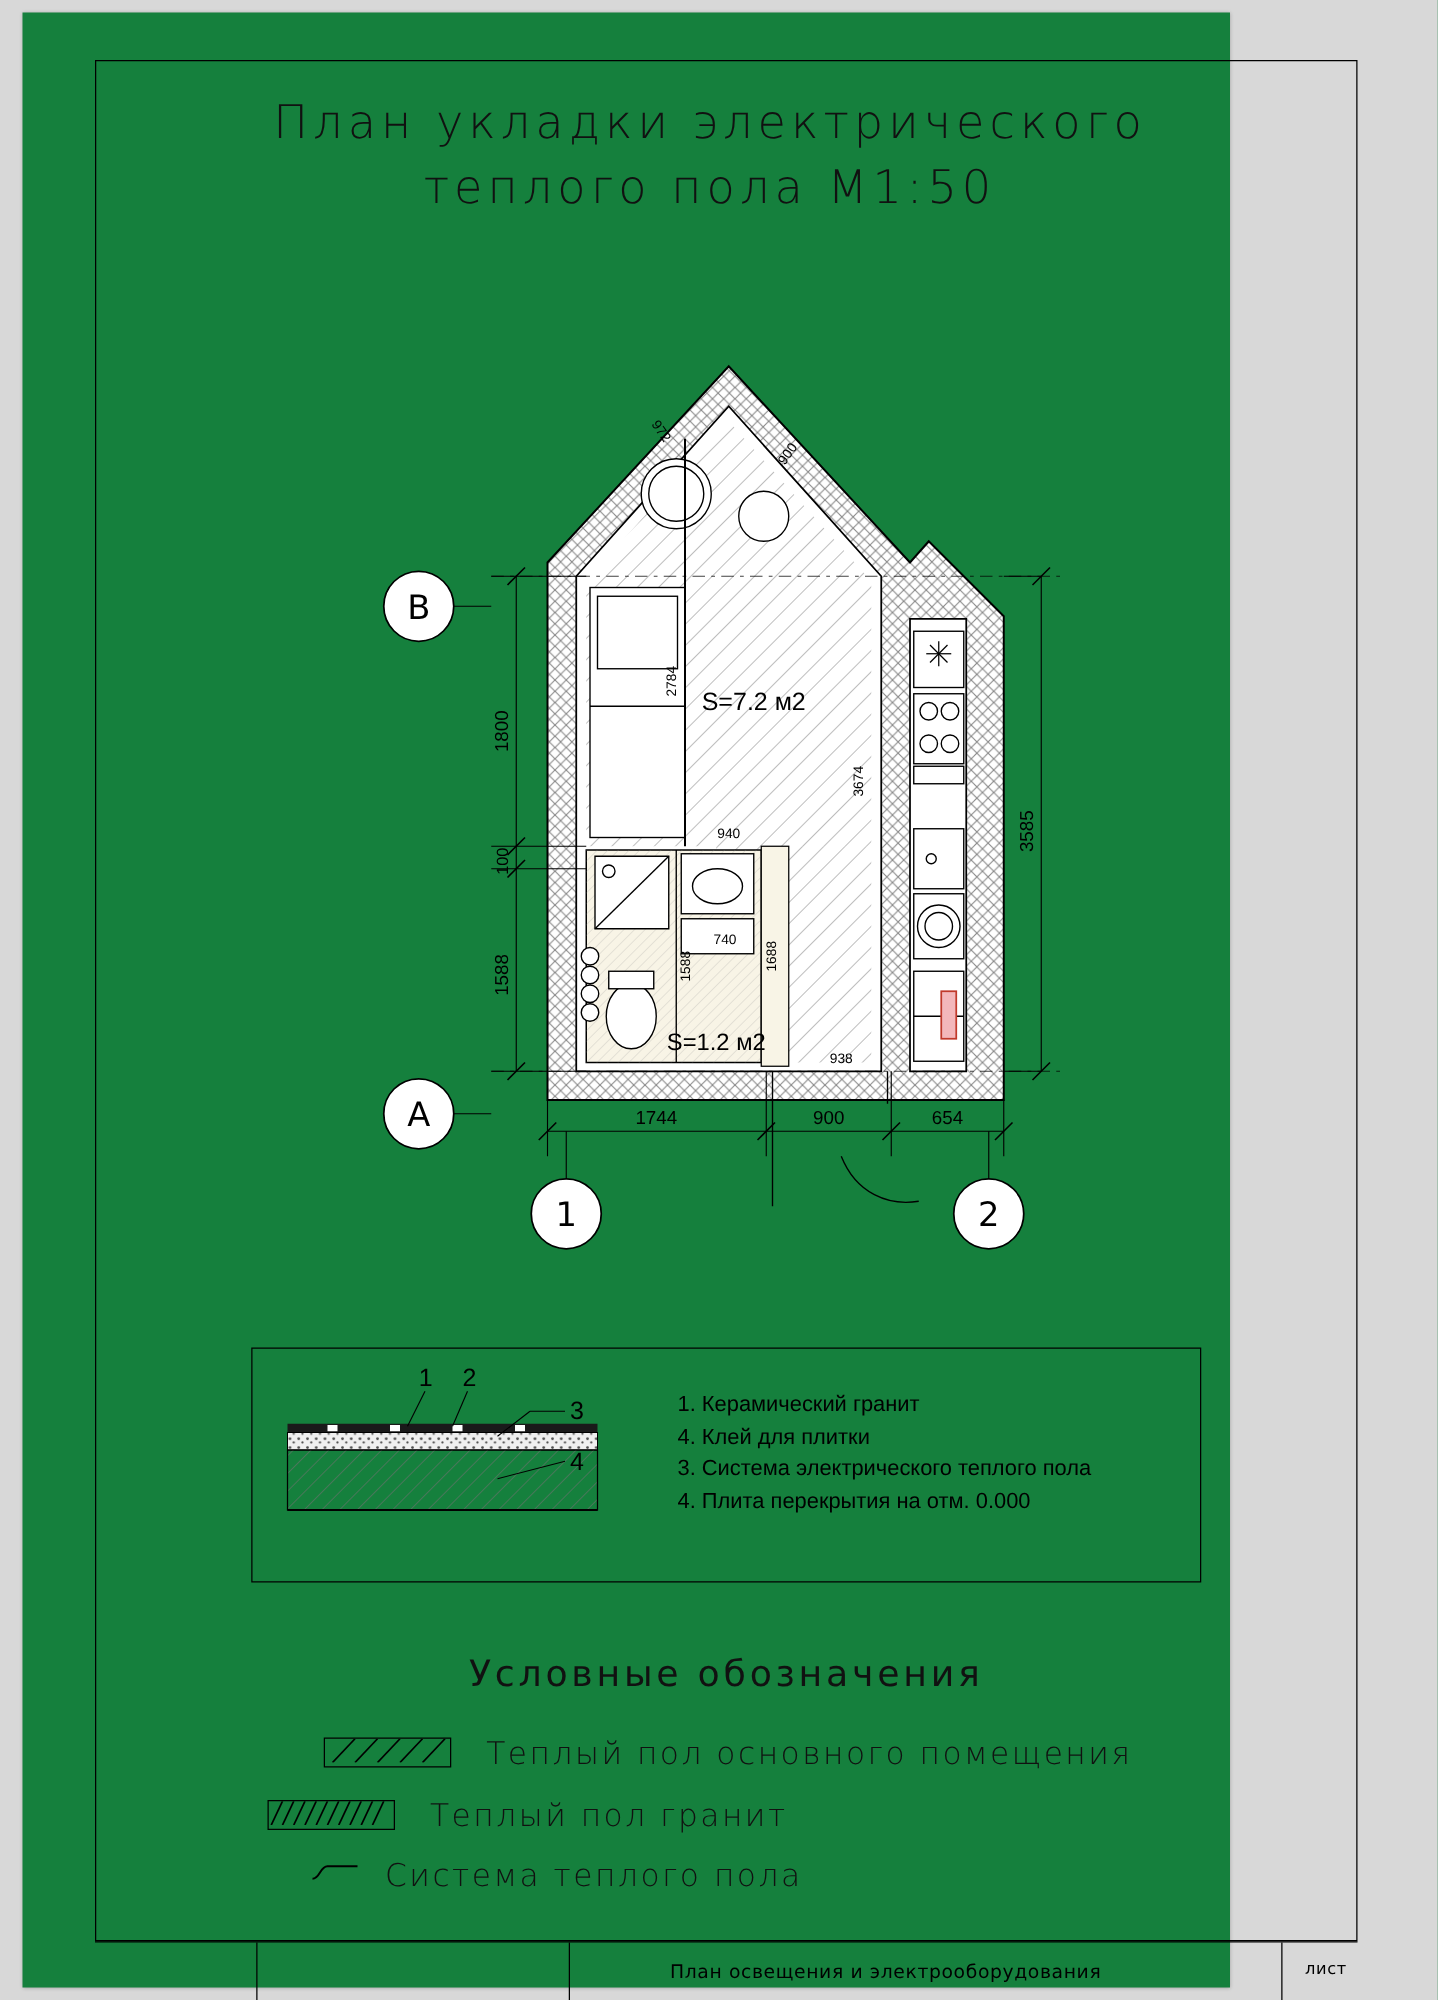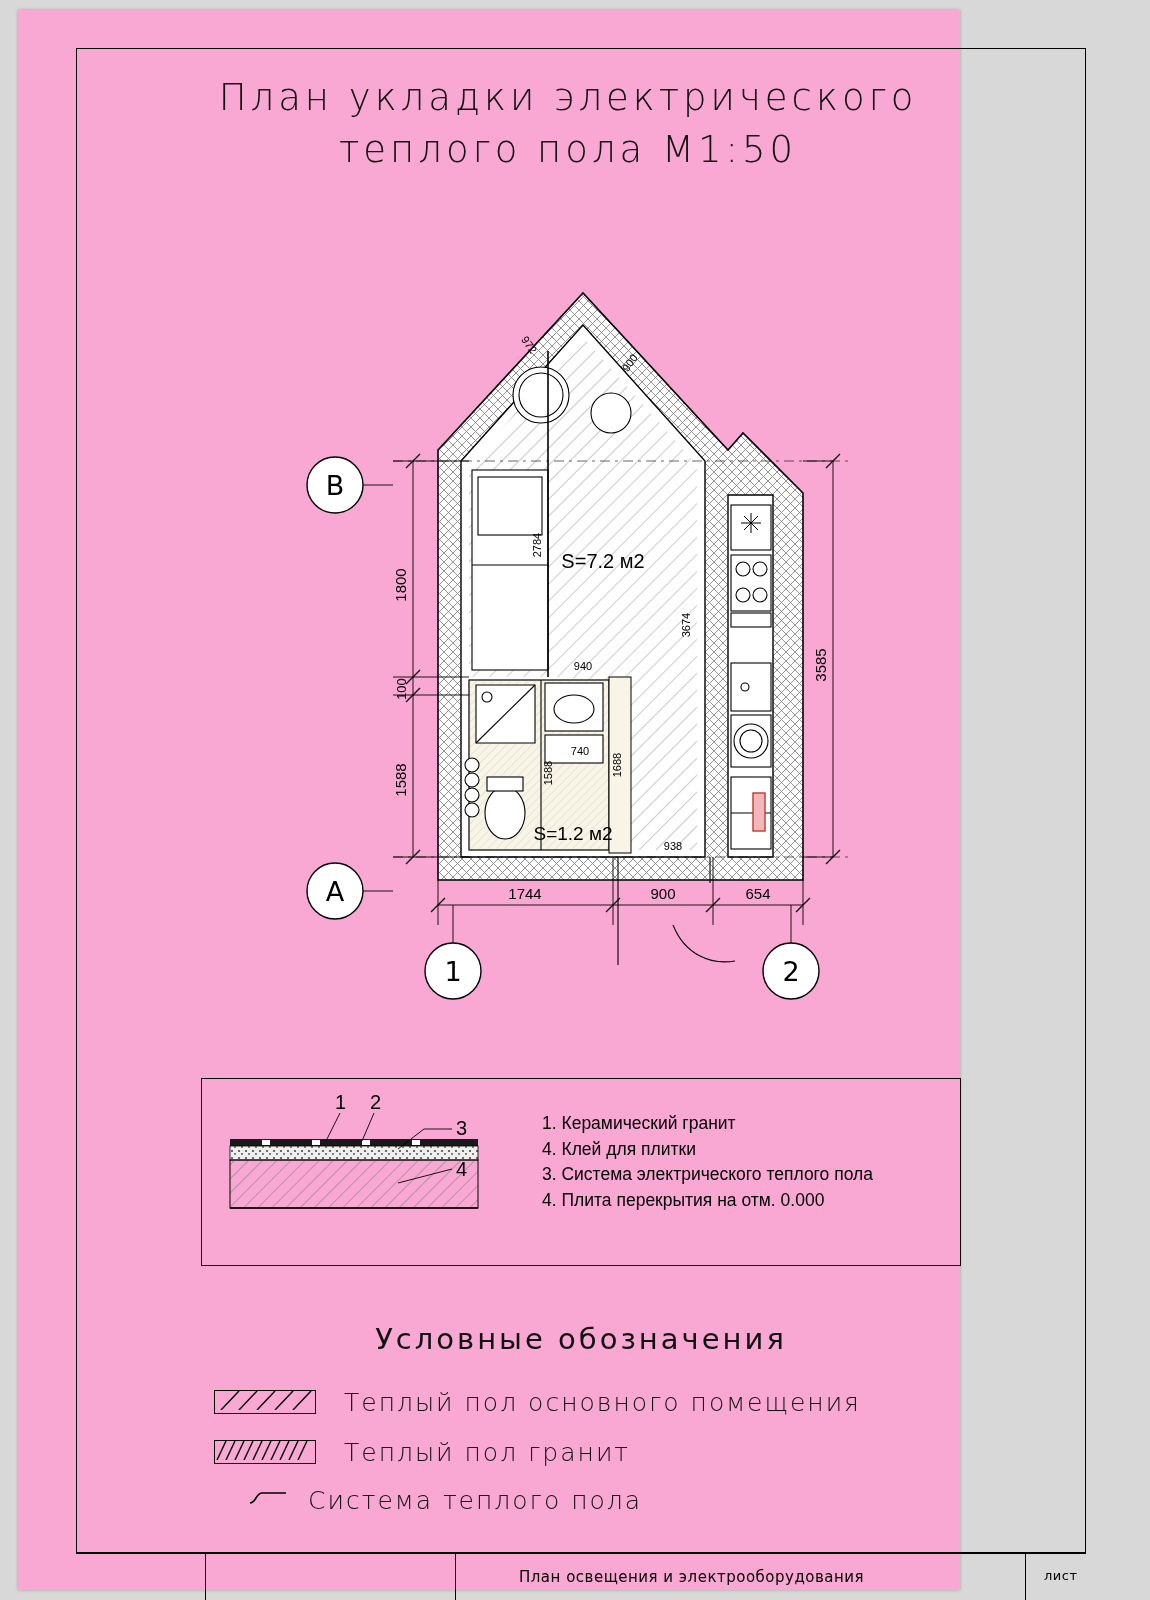--- a/index.html
+++ b/index.html
@@ -12,22 +12,23 @@
     height: 1600px;
     font-family: "Liberation Sans", sans-serif;
     overflow: hidden;
   }
   .page {
     position: absolute;
     left: 18px;
     top: 10px;
     width: 942px;
     height: 1580px;
-    background: #f9a8d4;
+    background: #15803d;
     box-shadow: 0 0 3px rgba(0,0,0,0.25);
+    padding-left: 24px;
   }
   .sheet-border {
     position: absolute;
     left: 58px;
     top: 38px;
     width: 1010px;
     height: 1505px;
     border: 1.5px solid #000;
     box-sizing: border-box;
   }
@@ -374,21 +375,21 @@
     <div class="detail-list">
       <div>1. Керамический гранит</div>
       <div>4. Клей для плитки</div>
       <div>3. Система электрического теплого пола</div>
       <div>4. Плита перекрытия на отм. 0.000</div>
     </div>
   </div>
 
   <div class="legend-title">Условные обозначения</div>
 
-  <div class="legend-row" style="top:1375px;">
+  <div class="legend-row" style="top:1375px;margin-left:45px;">
     <span class="swatch">
       <svg width="97" height="19" viewBox="0 0 97 19" xmlns="http://www.w3.org/2000/svg">
         <g stroke="#000" stroke-width="1.4">
           <line x1="6" y1="19" x2="24" y2="0"></line>
             <line x1="24" y1="19" x2="42" y2="0"></line>
           <line x1="42" y1="19" x2="60" y2="0"></line>
             <line x1="60" y1="19" x2="78" y2="0"></line>
           <line x1="78" y1="19" x2="96" y2="0"></line>
         </g>
       </svg>
@@ -422,16 +423,16 @@
         <path d="M 4 16 C 10 16 10 6 16 6 L 40 6" stroke="#000" stroke-width="1.6" fill="none"></path>
       </svg>
     </span>
     <span class="lg-label" style="margin-left:18px;">Система теплого пола</span>
   </div>
 
   <div class="stamp">
     <div class="cell" style="left:0; width:130px;"></div>
     <div class="cell" style="left:130px; width:250px;"></div>
     <div class="cell" style="left:380px; width:570px;"></div>
-    <div class="txt" style="left:443px;text-align:center;">План освещения и электрооборудования</div>
+    <div class="txt" style="left:460px;text-align:center;">План освещения и электрооборудования</div>
     <div class="txt" style="left:968px; font-size:13px;">лист</div>
   </div>
 </div>
 
 </body></html>

